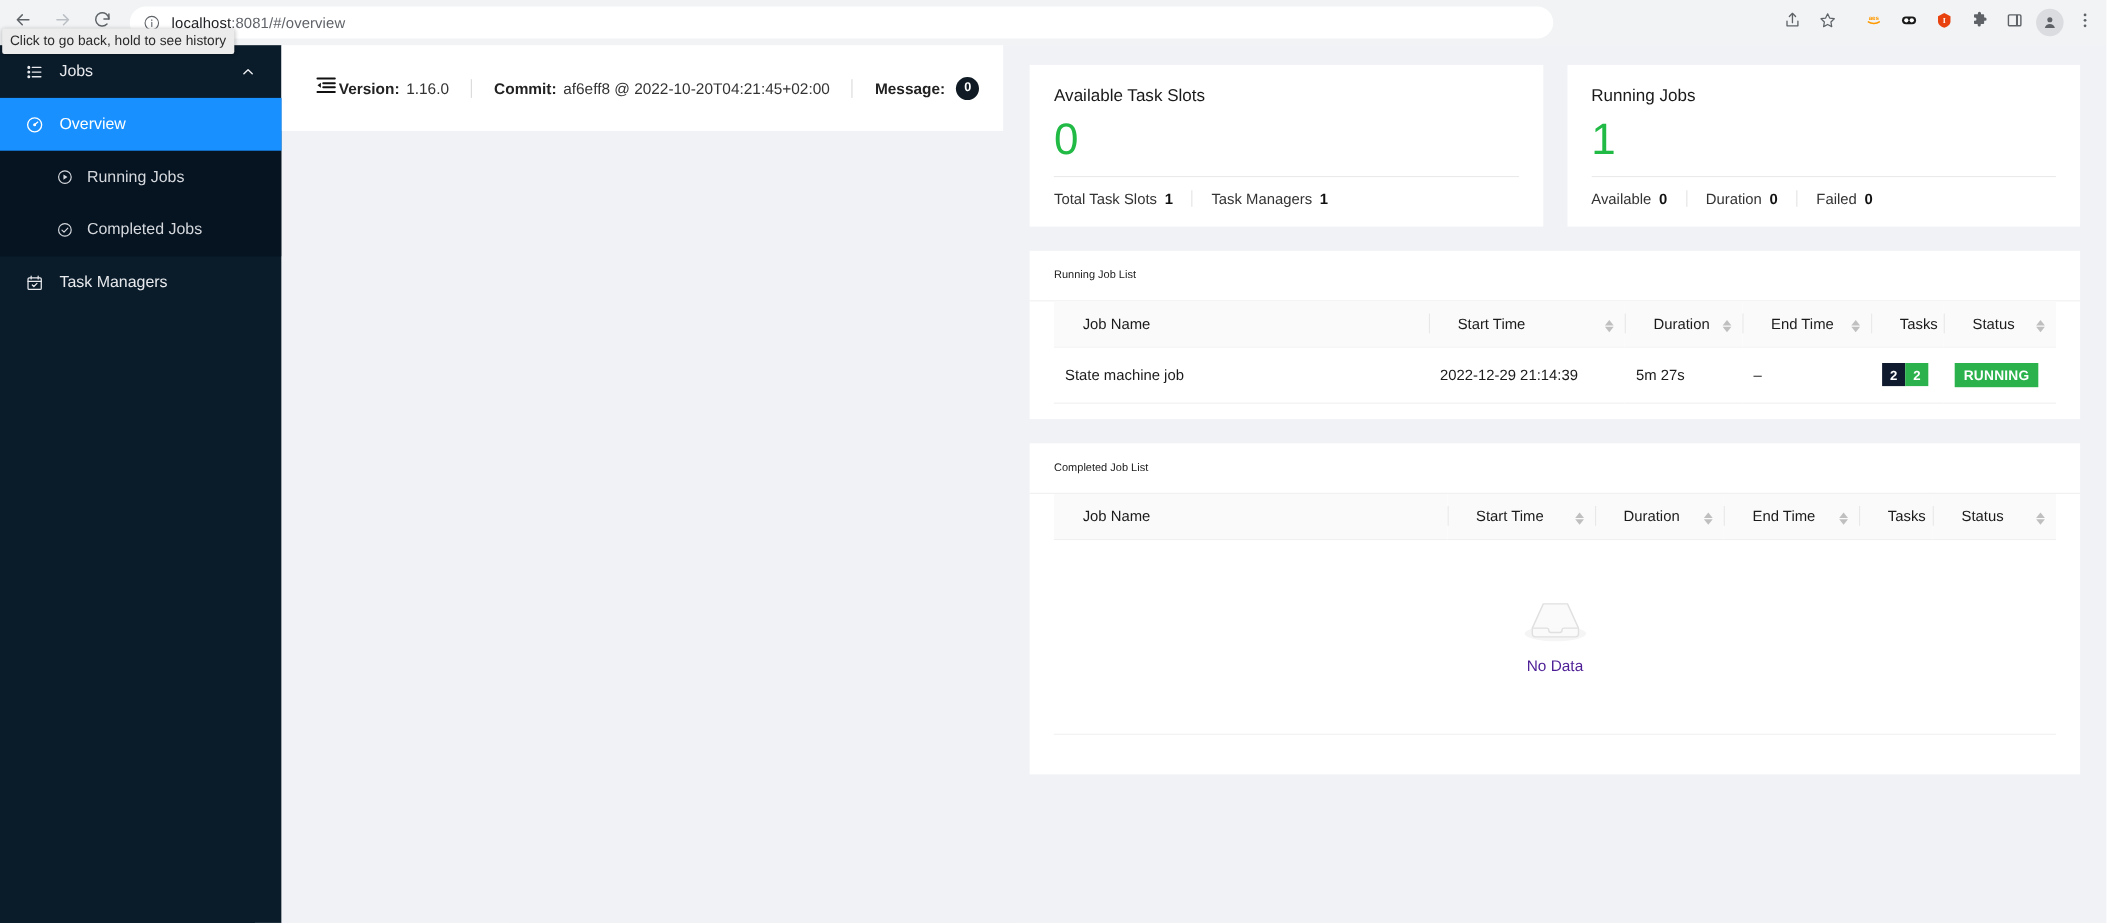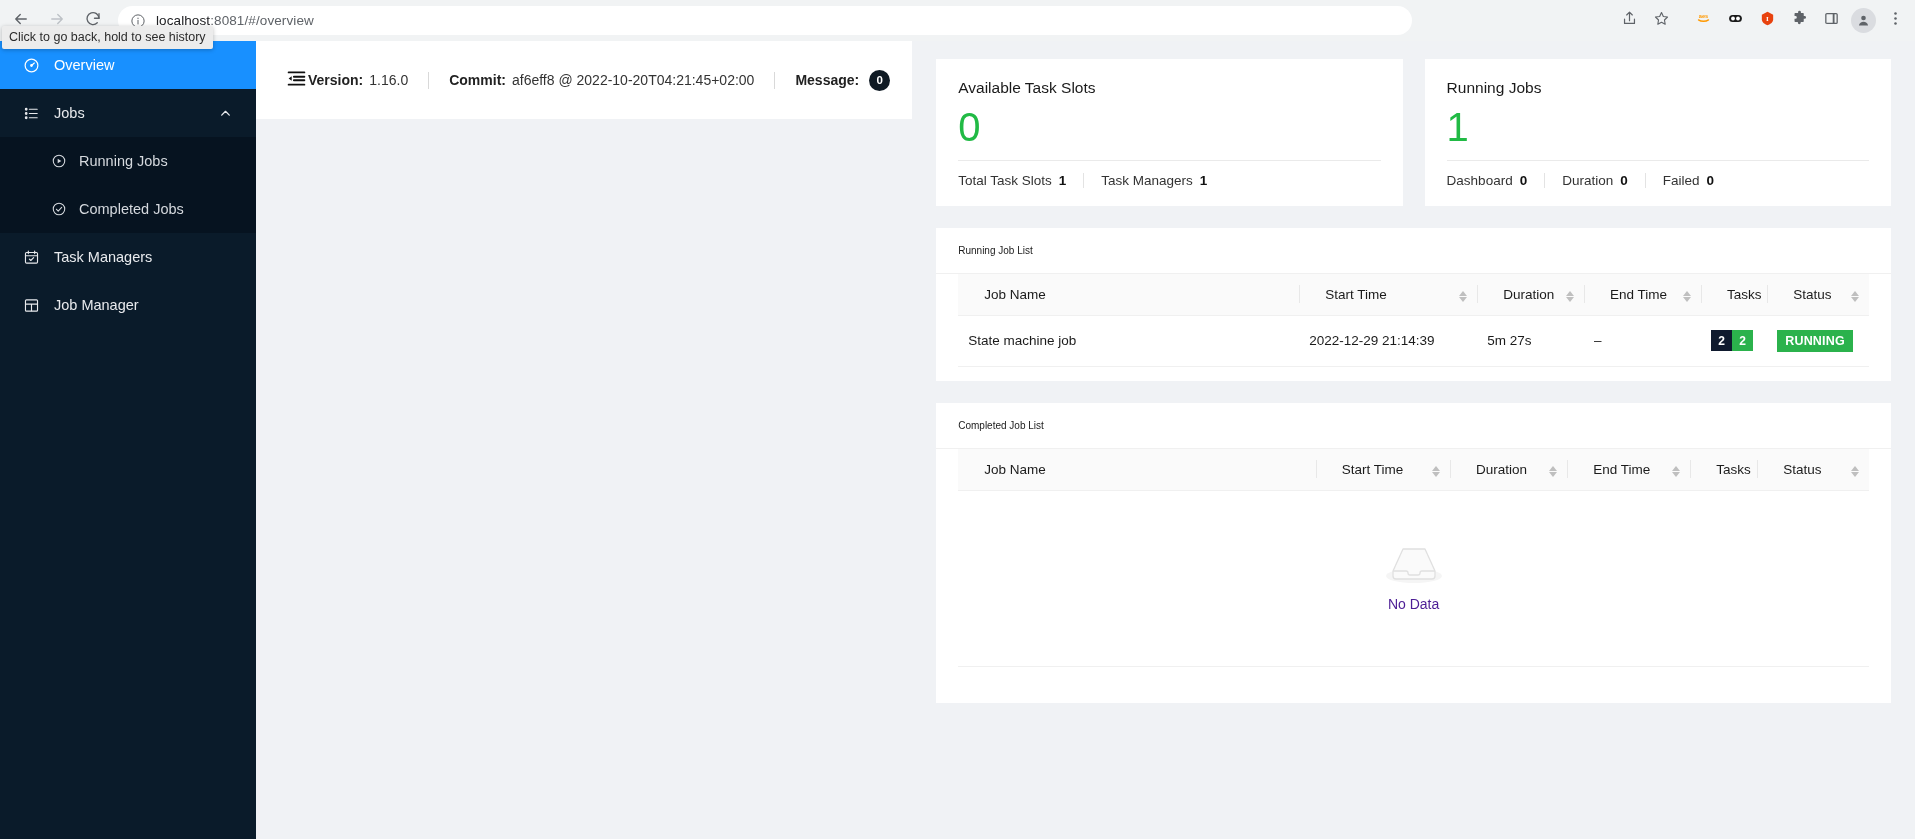--- a/index.html
+++ b/index.html
@@ -419,47 +419,47 @@
   </div>
 
   <div class="tooltip">Click to go back, hold to see history</div>
 </div>
 
 <div class="app">
 
   <div class="sidebar">
 
     <div class="nav-list">
-
-      <div class="nav-item active">
-        <span class="nav-ic">
-          <svg viewBox="0 0 24 24" fill="none" stroke="#ffffff" stroke-width="1.7" stroke-linecap="round">
-            <circle cx="12" cy="12" r="9"></circle>
-              <path d="M12 12l4-3.5"></path>
-              <circle cx="12" cy="12" r="1.1" fill="#fff"></circle>
-          </svg>
-        </span>
-        <span>Overview</span>
-      </div>
 
       <div class="nav-item nav-group">
         <span class="nav-ic">
           <svg viewBox="0 0 24 24" fill="none" stroke="#e8eaed" stroke-width="1.7" stroke-linecap="round">
             <path d="M9 6h11M9 12h11M9 18h11"></path>
               <circle cx="4.5" cy="6" r="1.1" fill="#e8eaed"></circle>
               <circle cx="4.5" cy="12" r="1.1" fill="#e8eaed"></circle>
               <circle cx="4.5" cy="18" r="1.1" fill="#e8eaed"></circle>
           </svg>
         </span>
         <span>Jobs</span>
         <span class="chev">
           <svg viewBox="0 0 24 24" fill="none" stroke="#e8eaed" stroke-width="2.4" stroke-linecap="round" stroke-linejoin="round">
             <path d="M5 15l7-7 7 7"></path>
           </svg>
         </span>
+      </div>
+
+      <div class="nav-item active">
+        <span class="nav-ic">
+          <svg viewBox="0 0 24 24" fill="none" stroke="#ffffff" stroke-width="1.7" stroke-linecap="round">
+            <circle cx="12" cy="12" r="9"></circle>
+              <path d="M12 12l4-3.5"></path>
+              <circle cx="12" cy="12" r="1.1" fill="#fff"></circle>
+          </svg>
+        </span>
+        <span>Overview</span>
       </div>
 
       <div class="nav-group-children">
         <div class="nav-sub">
           <span class="nav-ic">
             <svg viewBox="0 0 24 24" fill="none" stroke="#d5d9de" stroke-width="1.6">
               <circle cx="12" cy="12" r="8.6"></circle>
                 <path d="M10 8.5l5.5 3.5-5.5 3.5z" fill="#d5d9de" stroke="none"></path>
             </svg>
           </span>
@@ -480,29 +480,20 @@
         <span class="nav-ic">
           <svg viewBox="0 0 24 24" fill="none" stroke="#e8eaed" stroke-width="1.6" stroke-linecap="round" stroke-linejoin="round">
             <rect x="3.5" y="5" width="17" height="15" rx="1.6"></rect>
               <path d="M3.5 9.5h17M7.5 3v3.5M16.5 3v3.5"></path>
               <path d="M9 14.2l2 2 4-4"></path>
           </svg>
         </span>
         <span>Task Managers</span>
       </div>
 
-      <div class="nav-item">
-        <span class="nav-ic">
-          <svg viewBox="0 0 24 24" fill="none" stroke="#e8eaed" stroke-width="1.6" stroke-linejoin="round">
-            <rect x="3.5" y="4" width="17" height="16" rx="1.4"></rect>
-              <path d="M3.5 10h17M12 10v10"></path>
-          </svg>
-        </span>
-        <span>Job Manager</span>
-      </div>
 
     </div>
   </div>
 
   <div class="main">
 
     <div class="topbar">
       <div class="fold-btn">
         <span>
           <svg viewBox="0 0 24 24">
@@ -539,21 +530,21 @@
             <span class="lbl">Task Managers</span>
             <span class="num">1</span>
           </div>
         </div>
 
         <div class="stat-card">
           <div class="stat-title">Running Jobs</div>
           <div class="stat-big">1</div>
           <div class="stat-divider"></div>
           <div class="stat-foot">
-            <span class="lbl">Dashboard</span>
+            <span class="lbl">Available</span>
             <span class="num">0</span>
             <span class="vsep"></span>
             <span class="lbl">Duration</span>
             <span class="num">0</span>
             <span class="vsep"></span>
             <span class="lbl">Failed</span>
             <span class="num">0</span>
           </div>
         </div>
 

